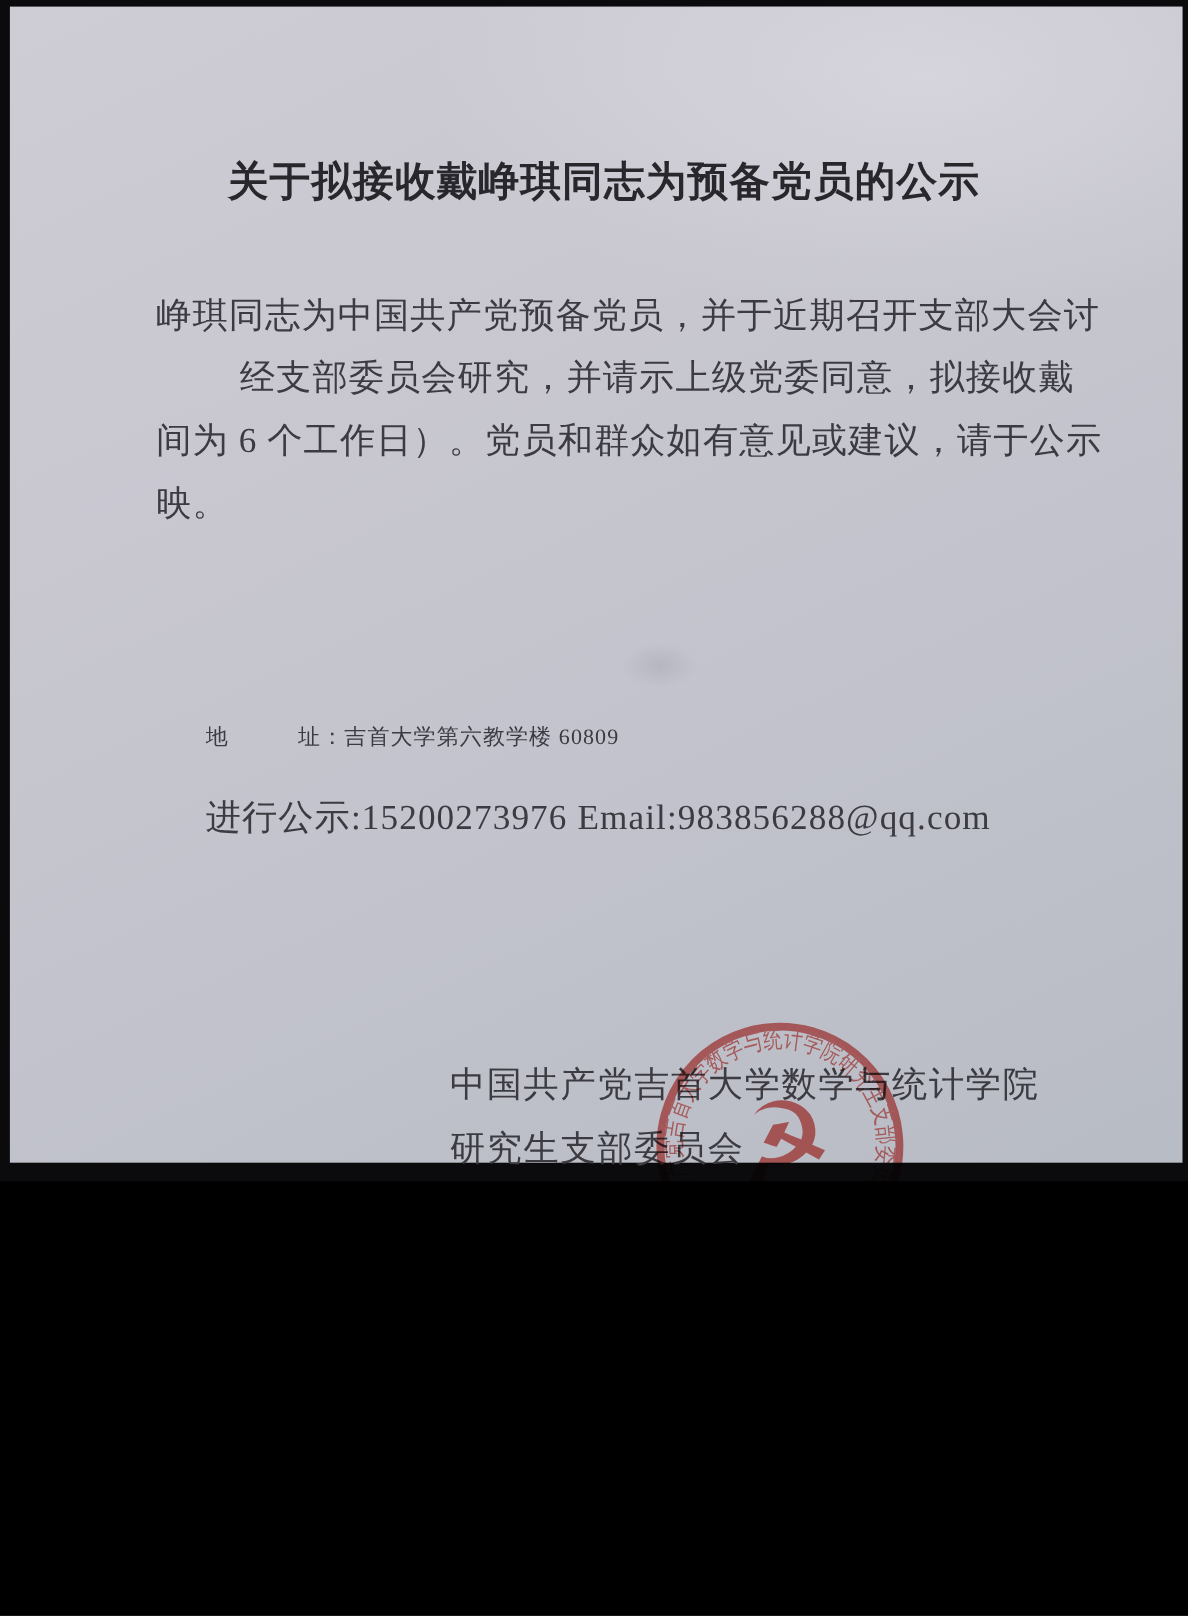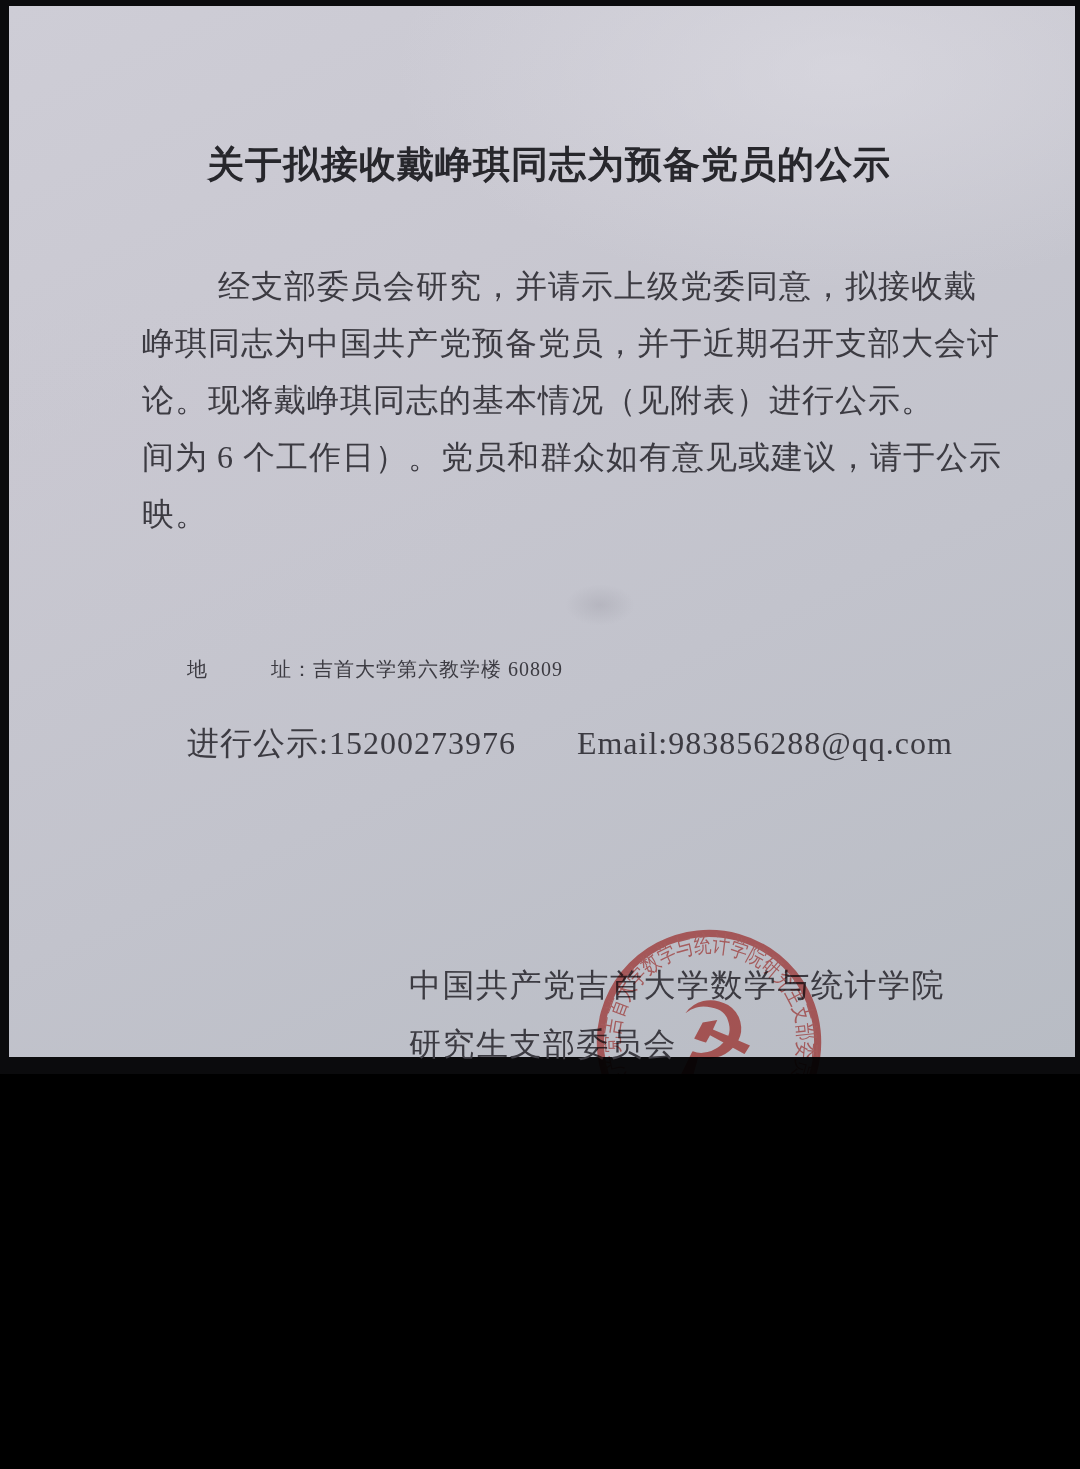--- a/index.html
+++ b/index.html
@@ -48,21 +48,21 @@
     white-space: nowrap;
   }
   .contact-phone {
     position: absolute;
     left: 178px; top: 716px;
     font-size: 32px;
     letter-spacing: 1px;
     color: #3c3b42;
     white-space: nowrap;
   }
-  .email { margin-left: 52px; }
+  .email { }
   .signature {
     position: absolute;
     top: 950px; left: 668px;
     transform: translateX(-50%);
     text-align: left;
     font-size: 32px;
     line-height: 59px;
     letter-spacing: 1.5px;
     color: #3c3b42;
     white-space: nowrap;
@@ -84,23 +84,22 @@
 </style>
 </head>
 <body>
 
 <div class="photo">
   <div class="paper">
 
     <div class="title">关于拟接收戴峥琪同志为预备党员的公示</div>
 
     <div class="body-lines">
+      <div class="body-line">峥琪同志为中国共产党预备党员，并于近期召开支部大会讨</div>
       <div class="body-line indent">经支部委员会研究，并请示上级党委同意，拟接收戴</div>
-      <div class="body-line">峥琪同志为中国共产党预备党员，并于近期召开支部大会讨</div>
-      <div class="body-line">论。现将戴峥琪同志的基本情况（见附表）进行公示。</div>
       <div class="body-line">间为 6 个工作日）。党员和群众如有意见或建议，请于公示</div>
       <div class="body-line">映。</div>
     </div>
 
     <div class="contact-address">地　　　址：吉首大学第六教学楼 60809</div>
 
     <div class="contact-phone">
       <span>进行公示:15200273976</span>
       <span class="email">Email:983856288@qq.com</span>
     </div>

